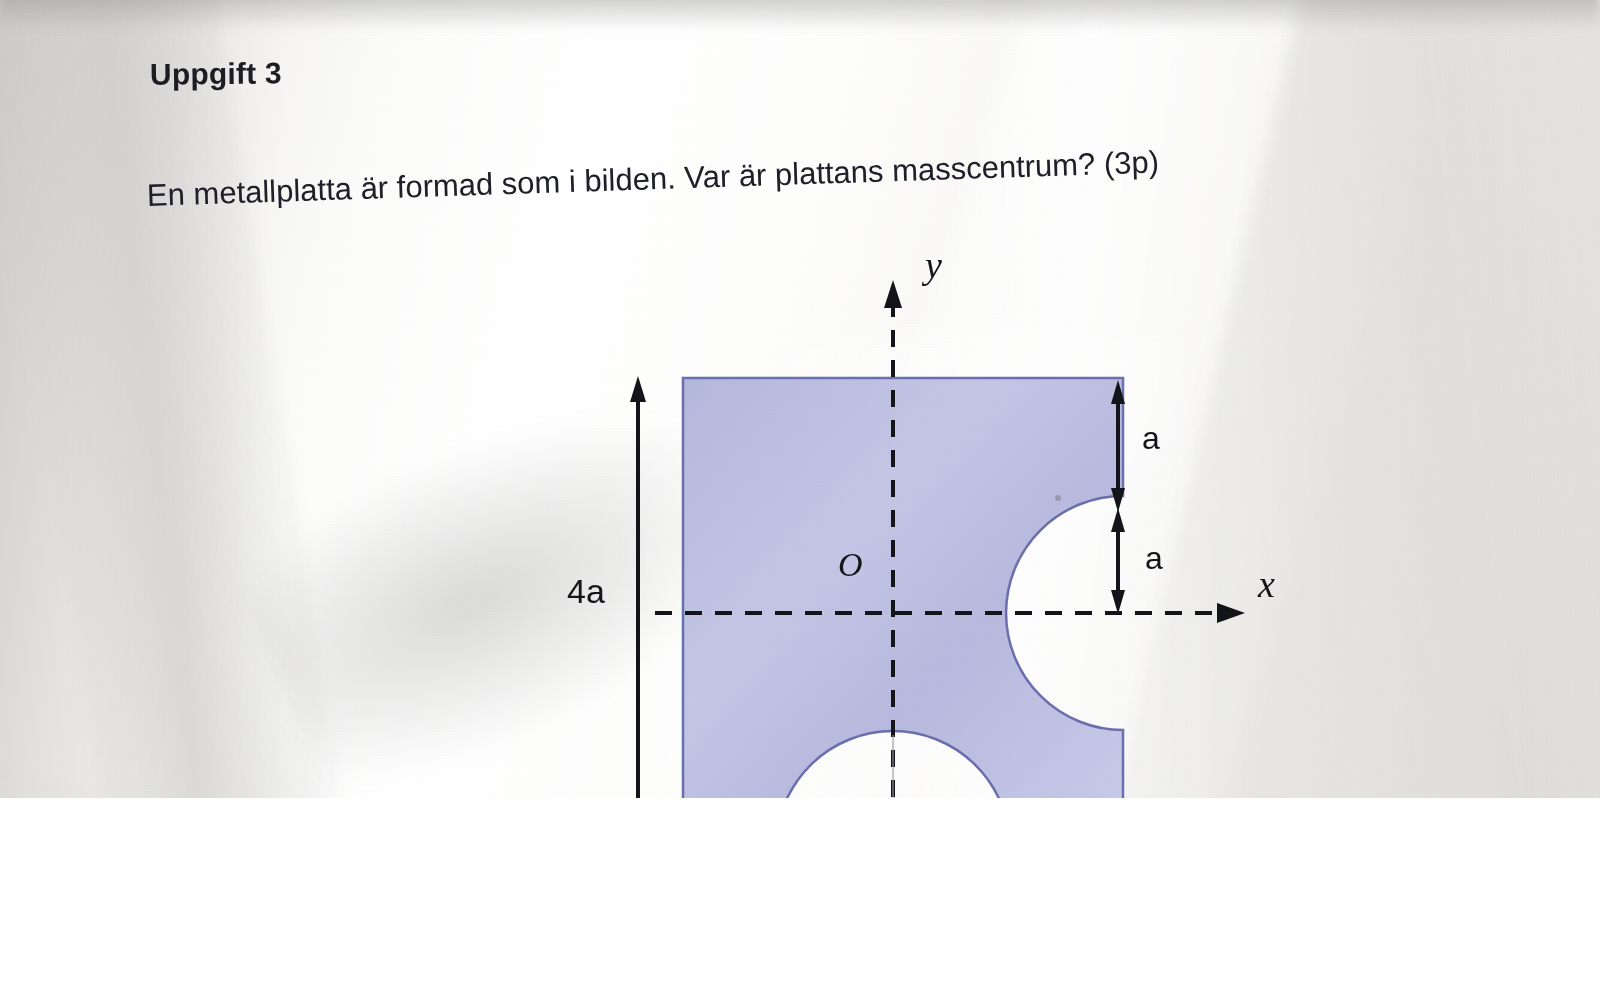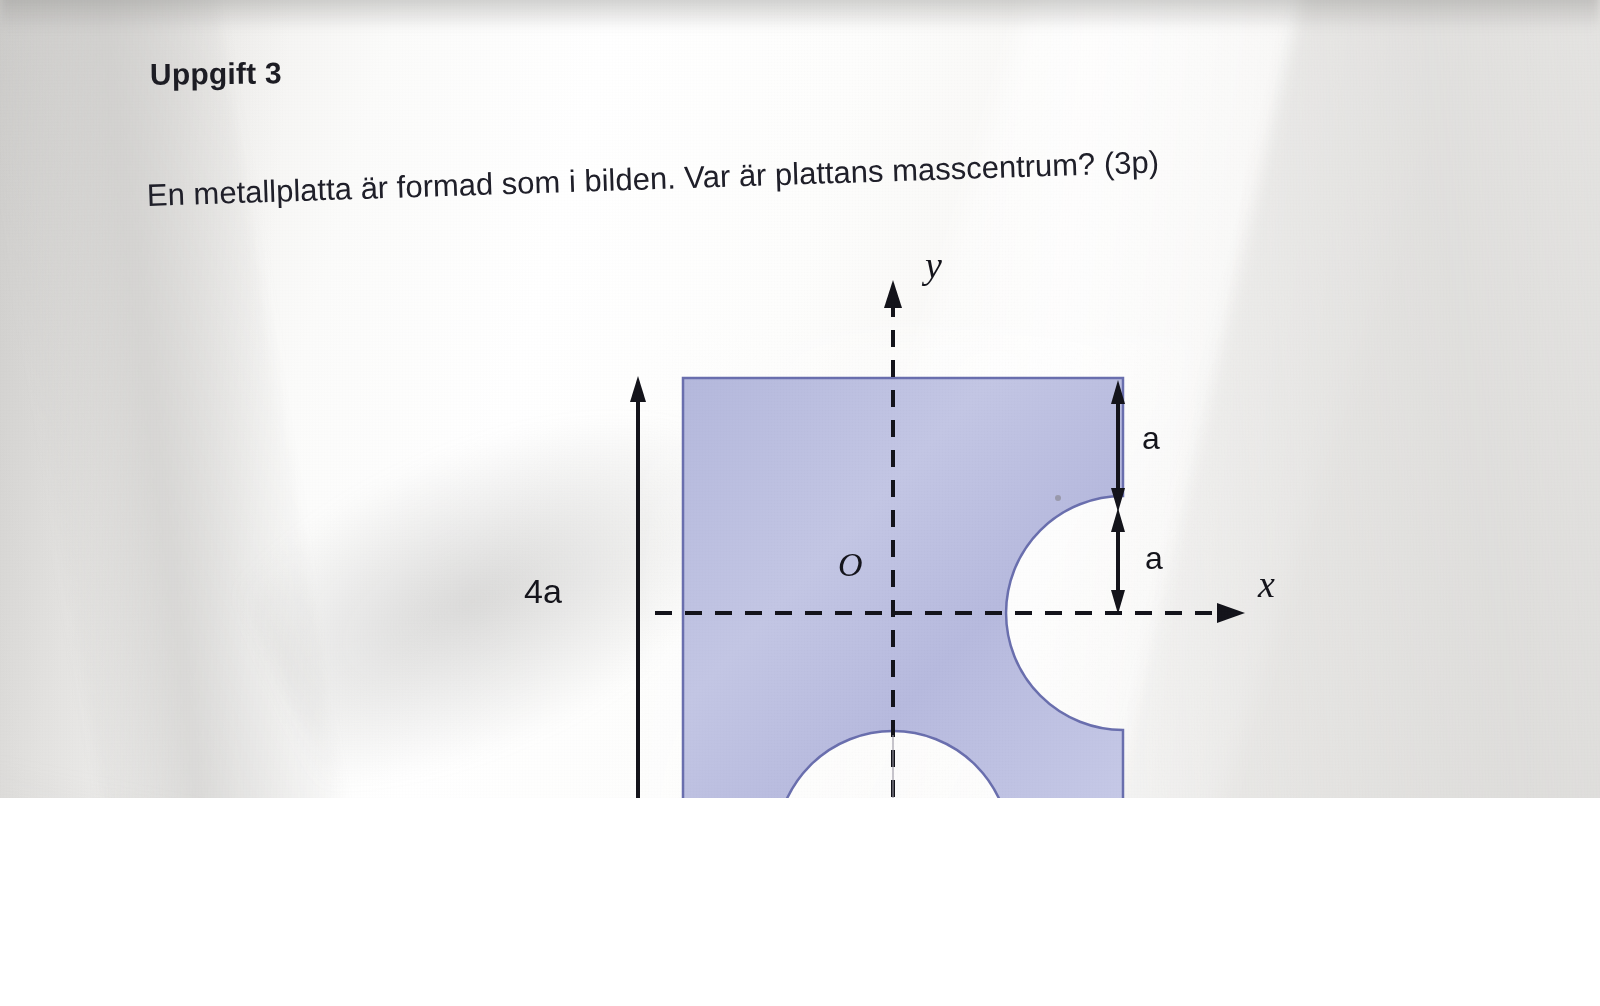--- a/index.html
+++ b/index.html
@@ -119,21 +119,21 @@
     width: 800px;
     height: 720px;
   }
   .figure svg { display: block; }
 
   .lbl {
     position: absolute;
     color: #15151c;
     font-family: "Liberation Sans", sans-serif;
   }
-  .lbl-4a   { left: 524px;  top: 572px;  font-size: 34px; }
+  .lbl-4a   { left: 567px;  top: 572px;  font-size: 34px; }
   .lbl-a-r1 { left: 1142px; top: 420px;  font-size: 32px; }
   .lbl-a-r2 { left: 1145px; top: 540px;  font-size: 32px; }
   .lbl-a-b1 { left: 707px;  top: 880px;  font-size: 32px; }
   .lbl-a-b2 { left: 818px;  top: 880px;  font-size: 32px; }
   .lbl-y    { left: 925px;  top: 243px;  font-size: 38px; font-style: italic; font-family: "Liberation Serif", serif; }
   .lbl-x    { left: 1258px; top: 562px;  font-size: 38px; font-style: italic; font-family: "Liberation Serif", serif; }
   .lbl-O    { left: 838px;  top: 546px;  font-size: 34px; font-style: italic; font-family: "Liberation Serif", serif; }
 
   .grain {
     position: absolute;

